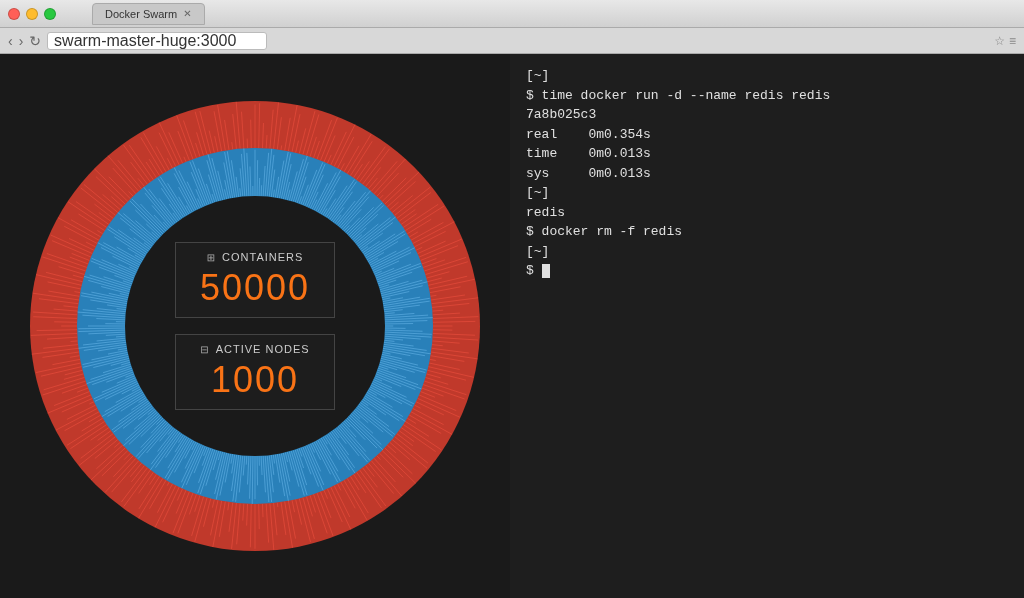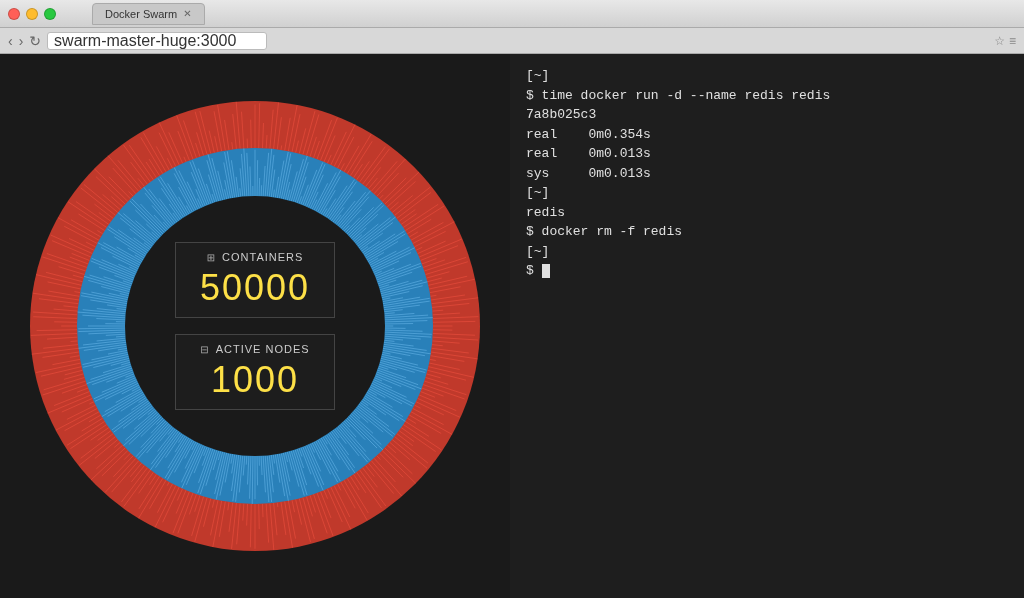--- a/index.html
+++ b/index.html
@@ -163,21 +163,21 @@
     }
 
     .info-icon {
       font-size: 10px;
       color: #aaa;
     }
 
     .info-value {
       font-size: 36px;
       font-weight: 300;
-      color: #fde047;
+      color: #f97316;
       letter-spacing: 2px;
     }
 
     
     .terminal-panel {
       flex: 1;
       background: #1e1e1e;
       padding: 12px 16px;
       font-family: 'Courier New', Courier, monospace;
       font-size: 13px;
@@ -981,21 +981,21 @@
     </div>
   </div>
 
   <div class="terminal-panel">
     <div id="terminal-lines-container">
         <div class="terminal-line">[~]</div>
         <div class="terminal-line">$ time docker run -d --name redis redis</div>
         <div class="terminal-line">7a8b025c3</div>
         <div class="terminal-line"></div>
         <div class="terminal-line">real	0m0.354s</div>
-        <div class="terminal-line">real	0m0.013s</div>
+        <div class="terminal-line">time	0m0.013s</div>
         <div class="terminal-line">sys	0m0.013s</div>
         <div class="terminal-line">[~]</div>
         <div class="terminal-line">redis</div>
         <div class="terminal-line">$ docker rm -f redis</div>
         <div class="terminal-line">[~]</div>
         <div class="terminal-line">$ <span class="terminal-cursor"></span></div>
       </div>
   </div>
 
 </div>

